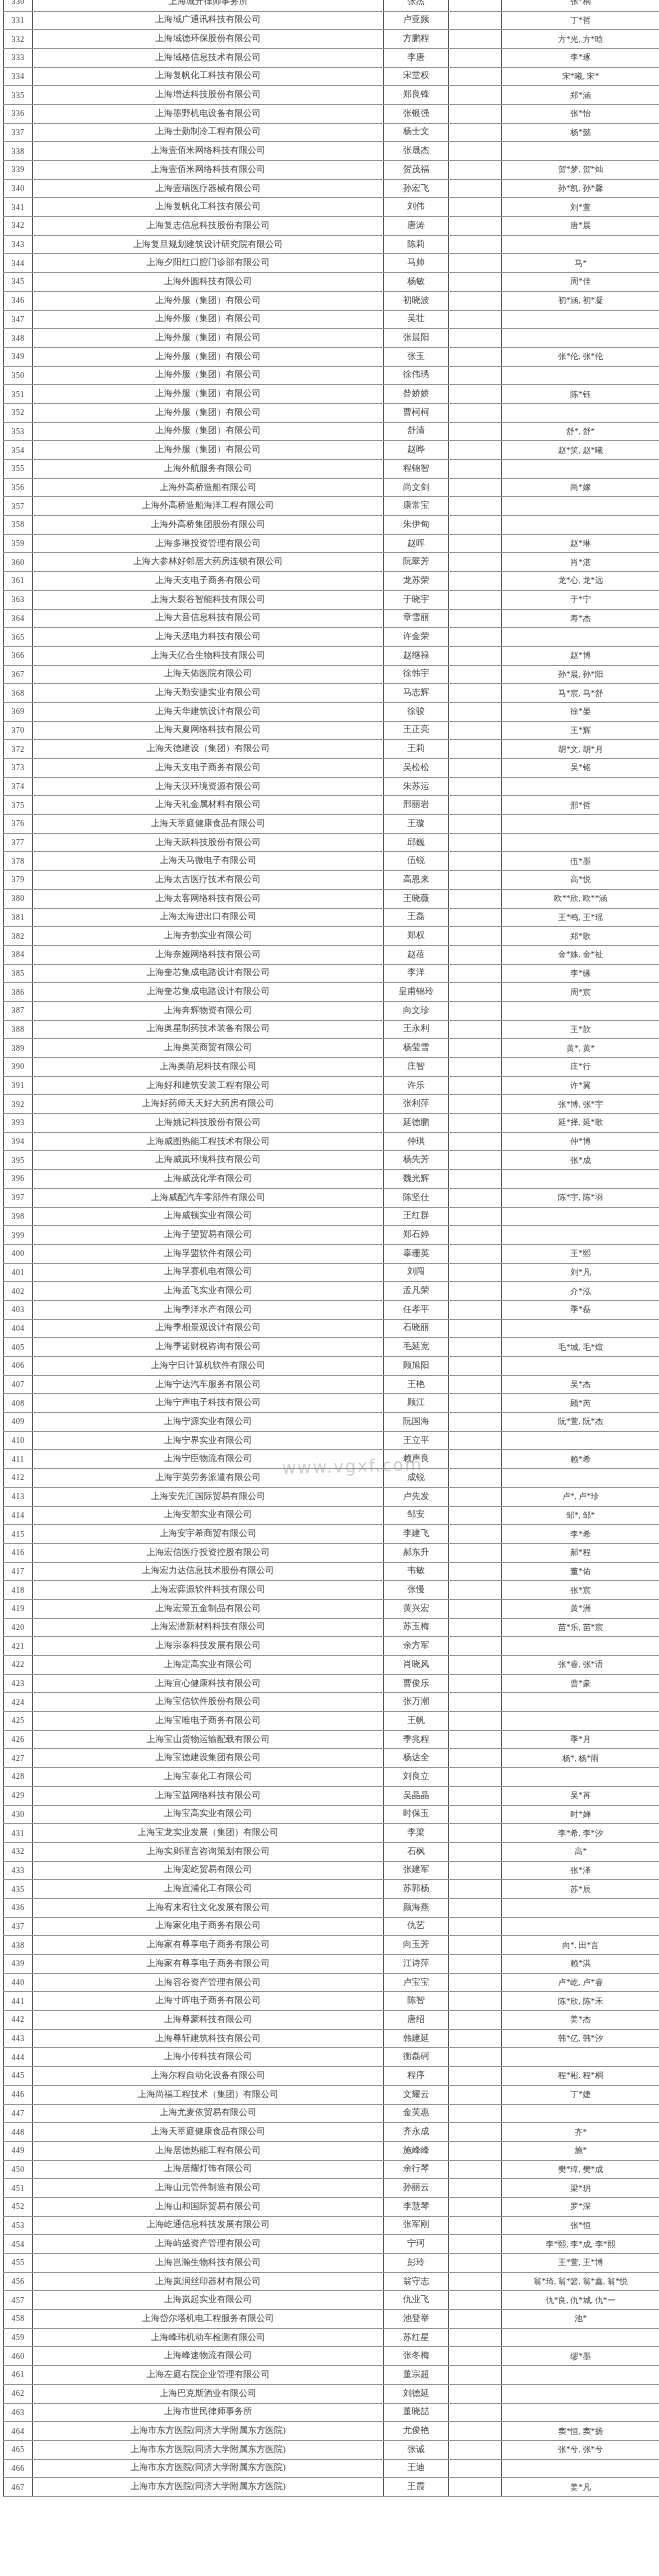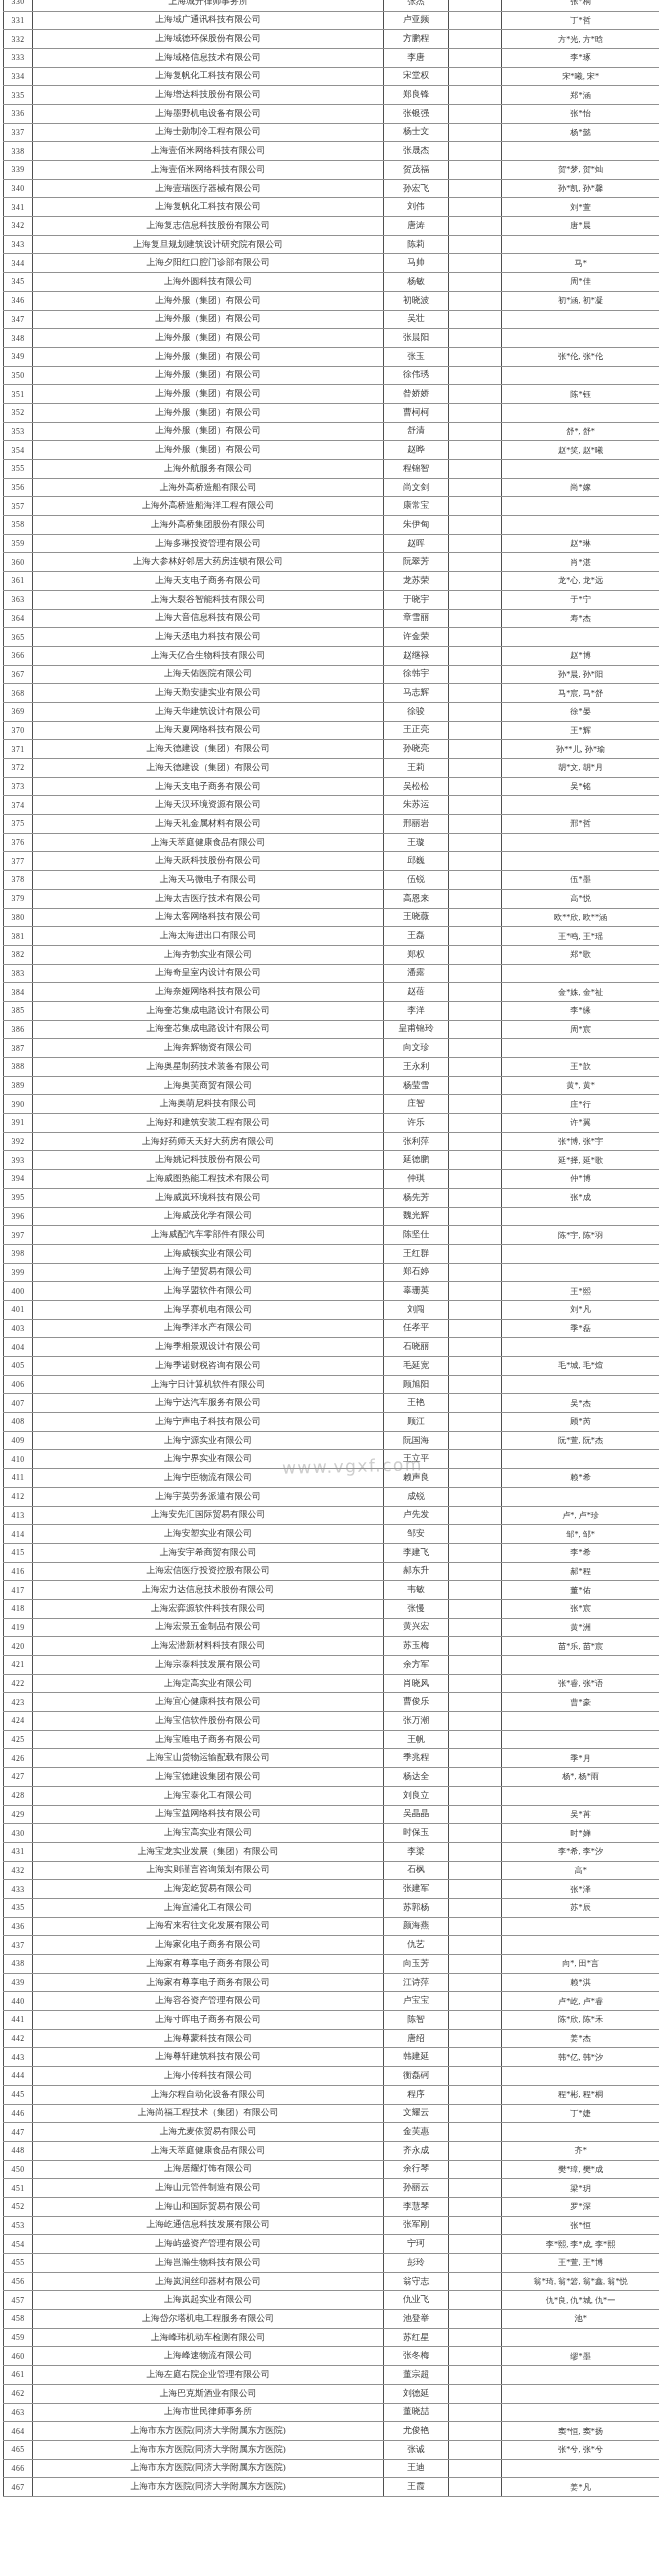--- a/index.html
+++ b/index.html
@@ -340,27 +340,20 @@
     <td class="c-masked">徐*晏</td>
   </tr>
           <tr>
     <td class="c-no">370</td>
     <td class="c-company">上海天夏网络科技有限公司</td>
     <td class="c-person">王正亮</td>
     <td class="c-empty"></td>
     <td class="c-masked">王*辉</td>
   </tr>
           <tr>
-    <td class="c-no">371</td>
-    <td class="c-company">上海天德建设（集团）有限公司</td>
-    <td class="c-person">孙晓亮</td>
-    <td class="c-empty"></td>
-    <td class="c-masked">孙**儿, 孙*瑜</td>
-  </tr>
-          <tr>
     <td class="c-no">372</td>
     <td class="c-company">上海天德建设（集团）有限公司</td>
     <td class="c-person">王莉</td>
     <td class="c-empty"></td>
     <td class="c-masked">胡*文, 胡*月</td>
   </tr>
           <tr>
     <td class="c-no">373</td>
     <td class="c-company">上海天支电子商务有限公司</td>
     <td class="c-person">吴松松</td>
@@ -424,27 +417,20 @@
     <td class="c-masked">王*鸣, 王*瑶</td>
   </tr>
           <tr>
     <td class="c-no">382</td>
     <td class="c-company">上海夯勃实业有限公司</td>
     <td class="c-person">郑权</td>
     <td class="c-empty"></td>
     <td class="c-masked">郑*歌</td>
   </tr>
           <tr>
-    <td class="c-no">383</td>
-    <td class="c-company">上海奇皇室内设计有限公司</td>
-    <td class="c-person">潘露</td>
-    <td class="c-empty"></td>
-    <td class="c-masked"></td>
-  </tr>
-          <tr>
     <td class="c-no">384</td>
     <td class="c-company">上海奈娅网络科技有限公司</td>
     <td class="c-person">赵蓓</td>
     <td class="c-empty"></td>
     <td class="c-masked">金*姝, 金*祉</td>
   </tr>
           <tr>
     <td class="c-no">385</td>
     <td class="c-company">上海奎芯集成电路设计有限公司</td>
     <td class="c-person">李洋</td>
@@ -557,20 +543,27 @@
     <td class="c-masked">王*熙</td>
   </tr>
           <tr>
     <td class="c-no">401</td>
     <td class="c-company">上海孚赛机电有限公司</td>
     <td class="c-person">刘闯</td>
     <td class="c-empty"></td>
     <td class="c-masked">刘*凡</td>
   </tr>
           <tr>
+    <td class="c-no">402</td>
+    <td class="c-company">上海孟飞实业有限公司</td>
+    <td class="c-person">孟凡荣</td>
+    <td class="c-empty"></td>
+    <td class="c-masked">介*泓</td>
+  </tr>
+          <tr>
     <td class="c-no">403</td>
     <td class="c-company">上海季洋水产有限公司</td>
     <td class="c-person">任孝平</td>
     <td class="c-empty"></td>
     <td class="c-masked">季*磊</td>
   </tr>
           <tr>
     <td class="c-no">404</td>
     <td class="c-company">上海季相景观设计有限公司</td>
     <td class="c-person">石晓丽</td>
@@ -870,20 +863,27 @@
     <td class="c-person">金芙惠</td>
     <td class="c-empty"></td>
     <td class="c-masked"></td>
   </tr>
           <tr>
     <td class="c-no">448</td>
     <td class="c-company">上海天萃庭健康食品有限公司</td>
     <td class="c-person">齐永成</td>
     <td class="c-empty"></td>
     <td class="c-masked">齐*</td>
+  </tr>
+          <tr>
+    <td class="c-no">449</td>
+    <td class="c-company">上海居德热能工程有限公司</td>
+    <td class="c-person">施峰峰</td>
+    <td class="c-empty"></td>
+    <td class="c-masked">施*</td>
   </tr>
           <tr>
     <td class="c-no">450</td>
     <td class="c-company">上海居耀灯饰有限公司</td>
     <td class="c-person">余行琴</td>
     <td class="c-empty"></td>
     <td class="c-masked">樊*璋, 樊*成</td>
   </tr>
           <tr>
     <td class="c-no">451</td>

